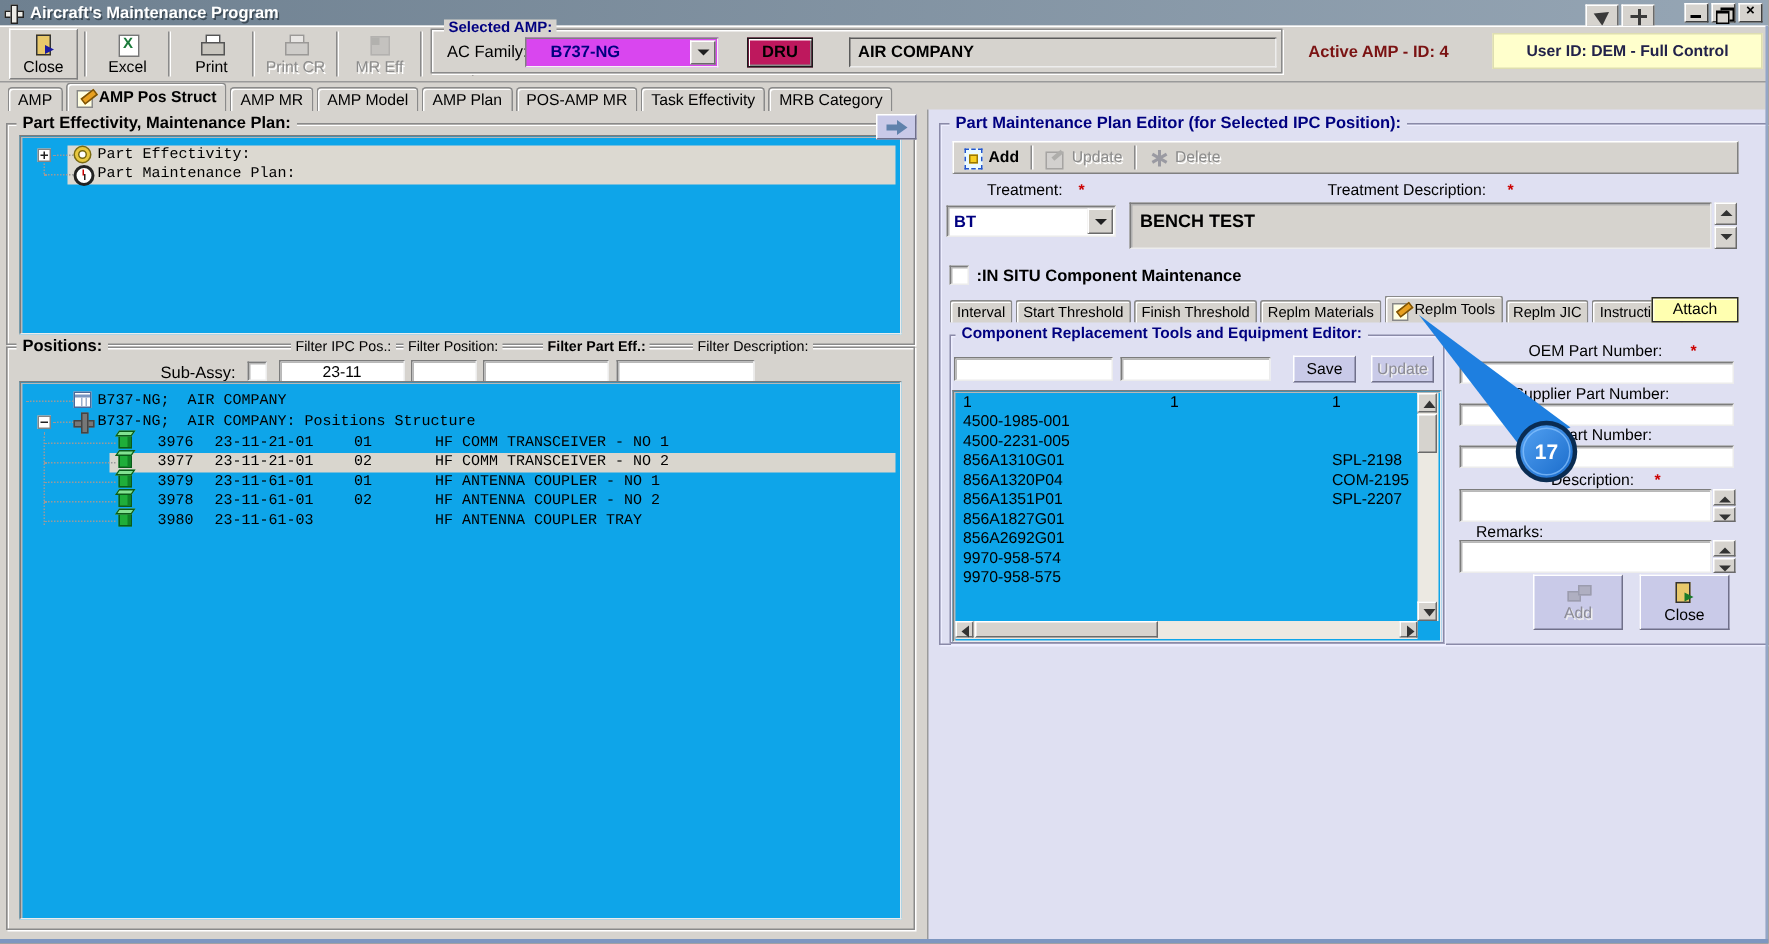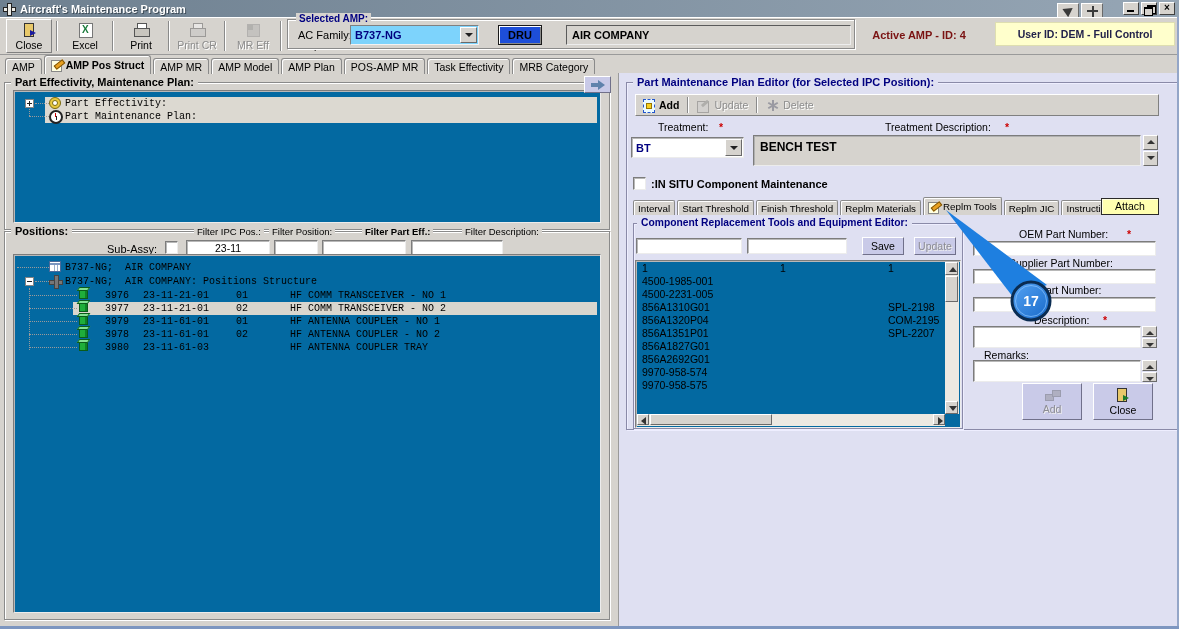--- a/index.html
+++ b/index.html
@@ -47,47 +47,47 @@
 .ic-square::before{content:"";position:absolute;left:2px;top:2px;width:11px;height:11px;background:#b2afa8;border:1px solid #8a8a8a;}
 .ic-square::after{content:"";position:absolute;left:3px;top:3px;width:5px;height:5px;background:#888;}
 .ic-help::before{content:"";position:absolute;left:2px;top:2px;width:11px;height:12px;background:#5a3a9a;border:1px solid #333;}
 .ic-help::after{content:"?";position:absolute;left:6px;top:2px;color:#fff;font-weight:bold;font-size:10px;}
 
 .amp-group{position:absolute;left:287px;top:19px;width:568px;height:30px;background:#d6d3ce;
   border:1px solid #8a8a8a;box-shadow:inset 1px 1px 0 #fff,1px 1px 0 #fff;z-index:5;}
 .amp-group-label{position:absolute;left:8px;top:-7px;background:#d6d3ce;padding:0 3px;
   color:#000080;font-weight:bold;font-size:10px;}
 .ac-family-label{position:absolute;left:10px;top:9px;}
-.ac-combo{position:absolute;left:62px;top:5px;width:129px;height:20px;background:#7dd3fc;
+.ac-combo{position:absolute;left:62px;top:5px;width:129px;height:20px;background:#d946ef;
   border:1px solid;border-color:#808080 #f2f2f2 #f2f2f2 #808080;color:#000080;font-weight:bold;
-  display:flex;align-items:center;padding-left:4px;}
+  display:flex;align-items:center;padding-left:16px;}
 .dd-btn{position:absolute;right:1px;top:1px;bottom:1px;width:17px;background:#d6d3ce;
   border:1px solid;border-color:#fff #6a6a6a #6a6a6a #fff;display:flex;align-items:center;justify-content:center;}
 .dd-btn::after{content:"";width:0;height:0;border-left:4px solid transparent;border-right:4px solid transparent;border-top:4px solid #202020;}
-.dru-btn{position:absolute;left:210px;top:5px;width:44px;height:20px;background:#1d4ed8;border:1px solid #1a1a1a;
+.dru-btn{position:absolute;left:210px;top:5px;width:44px;height:20px;background:#be185d;border:1px solid #1a1a1a;
   box-shadow:inset 1px 1px 0 #fff,inset -1px -1px 0 #8a8a8a;font-weight:bold;text-align:center;line-height:18px;}
 .company-field{position:absolute;left:278px;top:5px;width:285px;height:20px;background:#d6d3ce;
   border:1px solid;border-color:#5a5a5a #ededed #ededed #5a5a5a;font-weight:bold;padding:3px 5px;white-space:nowrap;overflow:hidden;}
 .active-amp{position:absolute;left:845px;top:29px;width:148px;text-align:center;color:#7a1212;font-weight:bold;}
 .user-badge{position:absolute;left:995px;top:22px;width:180px;height:24px;background:#ffffcc;border:1px solid #dedeb0;
   color:#22224a;font-weight:bold;font-size:10.5px;display:flex;align-items:center;justify-content:center;}
 
 .tabs{position:absolute;left:5px;top:55px;height:19px;display:flex;align-items:flex-end;z-index:2;}
 .tab{height:16px;padding:0 6px;margin-right:2px;border:1px solid #8a8a8a;border-bottom:none;border-radius:3px 3px 0 0;
   background:#d6d3ce;box-shadow:inset 1px 1px 0 #fff;display:flex;align-items:center;gap:3px;font-size:10.5px;white-space:nowrap;}
 .tab.sel{height:19px;font-weight:bold;}
 .tab .tabicon{display:none;}
 .tab.sel .tabicon{display:inline-block;}
 .tabicon{width:12px;height:12px;position:relative;flex:none;}
 .tabicon::before{content:"";position:absolute;left:0;top:1px;width:9px;height:10px;background:#ffffe2;border:1px solid #888;}
 .tabicon::after{content:"";position:absolute;left:3px;top:3px;width:9px;height:3px;background:#e8a020;border:1px solid #7a5208;transform:rotate(-38deg);}
 
 .group{position:absolute;border:1px solid #8a8a8a;box-shadow:inset 1px 1px 0 #fff,1px 1px 0 #fff;}
 .group-label{position:absolute;top:-7px;left:6px;background:#d6d3ce;padding:0 4px;font-weight:bold;white-space:nowrap;}
-.sunken{background:#0369a1;border:1px solid;border-color:#7c7c7c #ececec #ececec #7c7c7c;box-shadow:inset 1px 1px 0 #b8b8b8;}
+.sunken{background:#0ea5e9;border:1px solid;border-color:#7c7c7c #ececec #ececec #7c7c7c;box-shadow:inset 1px 1px 0 #b8b8b8;}
 
 .g-plan{left:4px;top:82px;width:606px;height:148px;}
 .plan-list{position:absolute;left:8px;top:7px;right:8px;bottom:6px;overflow:hidden;}
 .trow1,.trow2{position:absolute;left:1px;right:1px;height:13px;}
 .trow1{top:6px;}.trow2{top:19px;}
 .tband{position:absolute;left:30px;right:2px;top:0;bottom:0;background:#dcd9d1;}
 .mono{font-family:"Liberation Mono","DejaVu Sans Mono",monospace;font-size:10px;white-space:pre;position:absolute;top:1px;}
 .expbox{position:absolute;width:9px;height:9px;background:#fff;border:1px solid #848484;z-index:2;}
 .expbox::before{content:"";position:absolute;left:1px;top:3px;width:5px;height:1px;background:#222;}
 .expbox.plus::after{content:"";position:absolute;left:3px;top:1px;width:1px;height:5px;background:#222;}

